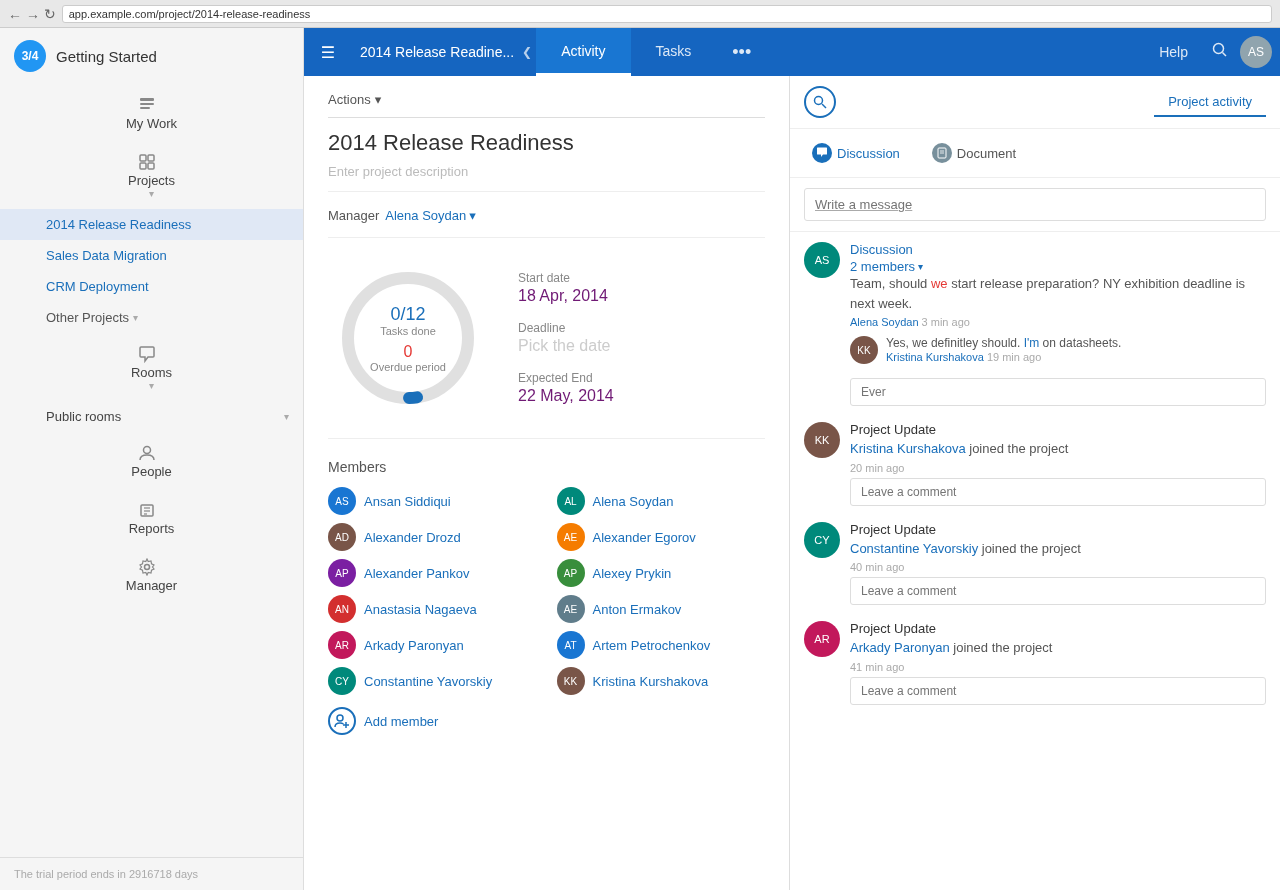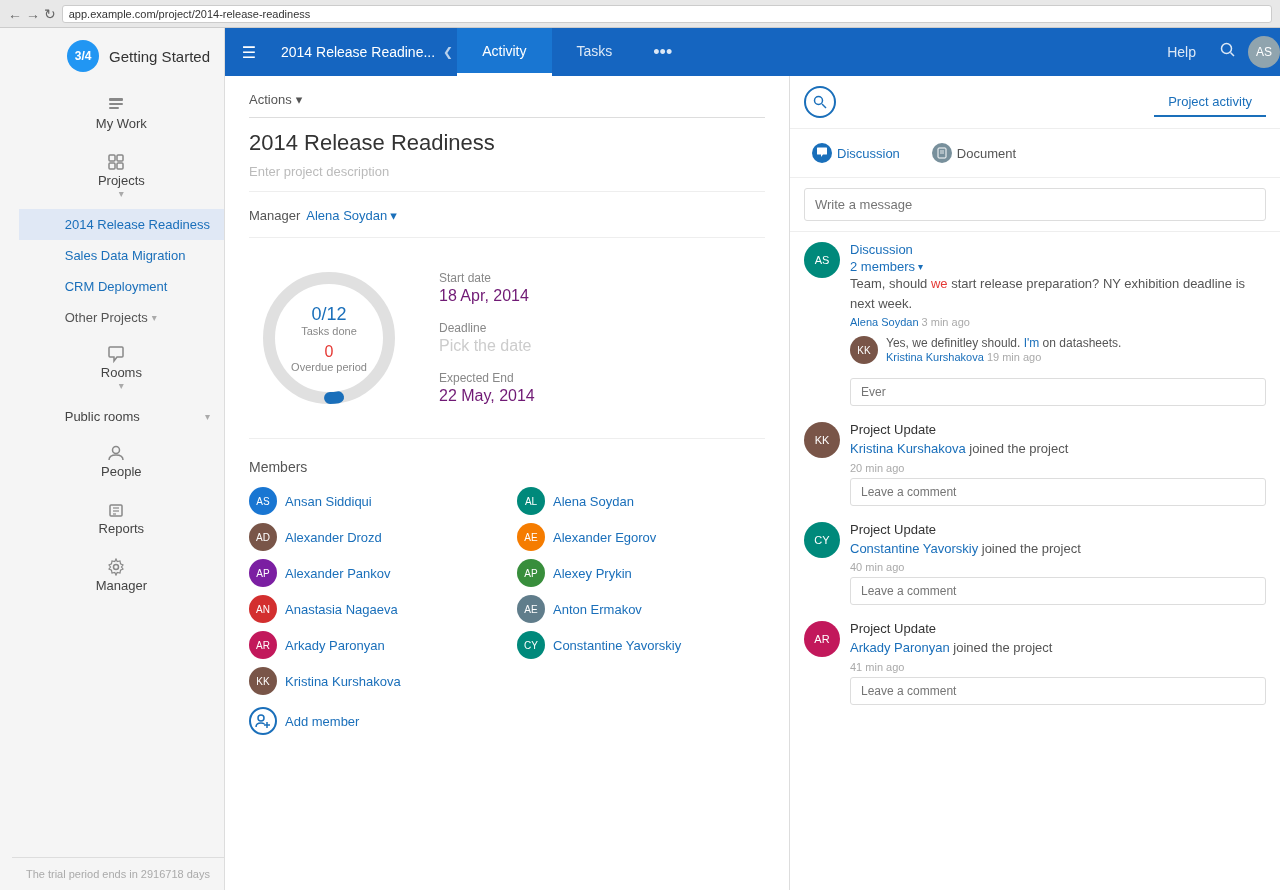--- a/index.html
+++ b/index.html
@@ -8,21 +8,21 @@
     
     .browser-bar { height: 28px; background: #e8e8e8; display: flex; align-items: center; padding: 0 8px; gap: 6px; border-bottom: 1px solid #ccc; }
     .browser-nav { display: flex; gap: 4px; }
     .browser-nav span { cursor: pointer; color: #666; font-size: 14px; }
     .browser-url { flex: 1; height: 18px; background: white; border: 1px solid #ccc; border-radius: 3px; padding: 0 6px; font-size: 11px; color: #333; display: flex; align-items: center; }
 
     
     .app { display: flex; flex: 1; overflow: hidden; }
 
     
-    .sidebar { width: 225px; background: #f5f5f5; border-right: 1px solid #ddd; display: flex; flex-direction: column; overflow-y: auto; align-items: flex-end; }
+    .sidebar { width: 304px; background: #f5f5f5; border-right: 1px solid #ddd; display: flex; flex-direction: column; overflow-y: auto; }
     .sidebar-header { display: flex; align-items: center; padding: 12px 14px; background: #f5f5f5; }
     .sidebar-logo { width: 32px; height: 32px; background: #2196f3; border-radius: 50%; display: flex; align-items: center; justify-content: center; color: white; font-weight: bold; font-size: 12px; margin-right: 10px; flex-shrink: 0; }
     .sidebar-title { font-size: 15px; color: #333; font-weight: 500; }
     .sidebar-nav { flex: 1; }
     .nav-item { display: flex; align-items: center; padding: 10px 14px; cursor: pointer; color: #444; font-size: 13px; flex-direction: column; }
     .nav-item .nav-icon { width: 22px; height: 22px; margin-right: 10px; display: flex; align-items: center; justify-content: center; color: #888; flex-shrink: 0; }
     .nav-item .nav-label { flex: 1; }
     .nav-item .nav-arrow { color: #aaa; font-size: 10px; }
     .nav-sub-item { padding: 8px 14px 8px 46px; cursor: pointer; color: #444; font-size: 13px; }
     .nav-sub-item.active { background: #e0e8f5; color: #1a6fba; }
@@ -31,21 +31,21 @@
 
     
     .app-header { height: 48px; background: #1565c0; display: flex; align-items: center; flex-shrink: 0; }
     .header-menu-btn { width: 48px; height: 48px; display: flex; align-items: center; justify-content: center; color: white; cursor: pointer; font-size: 16px; }
     .header-project-title { color: white; font-size: 14px; padding: 0 8px; flex-shrink: 0; max-width: 180px; overflow: hidden; text-overflow: ellipsis; white-space: nowrap; }
     .header-chevron { color: rgba(255,255,255,0.7); font-size: 12px; cursor: pointer; margin-right: 4px; }
     .header-tabs { display: flex; height: 48px; }
     .header-tab { padding: 0 25px; display: flex; align-items: center; color: rgba(255,255,255,0.85); cursor: pointer; font-size: 14px; border-bottom: 3px solid transparent; }
     .header-tab.active { color: white; border-bottom: 3px solid white; background: #1976d2; }
     .header-more { padding: 0 16px; display: flex; align-items: center; color: rgba(255,255,255,0.85); cursor: pointer; font-size: 18px; }
-    .header-right { margin-left: auto; display: flex; align-items: center; gap: 4px; padding-right: 0; }
+    .header-right { margin-left: auto; display: flex; align-items: center; gap: 4px; padding-right: 8px; }
     .header-help { color: rgba(255,255,255,0.85); padding: 0 12px; font-size: 14px; cursor: pointer; }
     .header-search-icon { color: rgba(255,255,255,0.85); cursor: pointer; font-size: 16px; padding: 0 8px; }
     .header-avatar { width: 32px; height: 32px; border-radius: 50%; background: #90a4ae; overflow: hidden; cursor: pointer; display: flex; align-items: center; justify-content: center; color: white; font-size: 12px; }
 
     
     .content-area { display: flex; flex: 1; overflow: hidden; }
 
     
     .main-content { flex: 1; background: white; overflow-y: auto; padding: 0; border-right: 1px solid #ddd; }
     .main-inner { padding: 16px 24px; }
@@ -89,21 +89,21 @@
     .right-tab { padding: 6px 14px; cursor: pointer; color: #888; font-size: 13px; border-bottom: 2px solid transparent; }
     .right-tab.active { color: #1a6fba; border-bottom: 2px solid #1a6fba; }
 
     .discussion-tabs { display: flex; align-items: center; padding: 10px 14px; border-bottom: 1px solid #eee; gap: 16px; }
     .disc-tab { display: flex; align-items: center; gap: 5px; cursor: pointer; color: #555; font-size: 13px; padding: 4px 8px; border-radius: 3px; }
     .disc-tab.active { color: #1a6fba; }
     .disc-tab-icon { width: 20px; height: 20px; border-radius: 50%; background: #1a6fba; display: flex; align-items: center; justify-content: center; color: white; font-size: 10px; }
     .disc-tab-icon.doc { background: #78909c; }
 
     .message-input-wrap { padding: 10px 14px; border-bottom: 1px solid #eee; }
-    .message-input { width: 100%; border: 1px solid #ddd; border-radius: 3px; padding: 8px 10px; font-size: 13px; color: #aaa; outline: none; }
+    .message-input { width: 100%; border: 1px solid #ddd; border-radius: 3px; padding: 8px 10px; font-size: 13px; color: #aaa; outline: none; text-decoration: underline; }
 
     .activity-feed { flex: 1; overflow-y: auto; padding: 10px 14px; }
     .activity-item { display: flex; gap: 10px; margin-bottom: 16px; }
     .activity-avatar { width: 36px; height: 36px; border-radius: 50%; background: #90a4ae; flex-shrink: 0; display: flex; align-items: center; justify-content: center; color: white; font-size: 11px; overflow: hidden; }
     .activity-content { flex: 1; }
     .activity-type { font-size: 13px; color: #333; font-weight: 500; margin-bottom: 2px; }
     .activity-type.disc { color: #1a6fba; }
     .member-count { color: #1a6fba; font-size: 13px; display: flex; align-items: center; gap: 3px; cursor: pointer; }
     .activity-text { font-size: 13px; color: #555; line-height: 1.5; margin-bottom: 3px; }
     .activity-text .highlight { color: #e53935; }
@@ -364,20 +364,24 @@
   </div>
                 <div class="member-item">
     <div class="member-avatar av-grey">AE</div>
     <span class="member-name">Anton Ermakov</span>
   </div>
                 <div class="member-item">
     <div class="member-avatar av-pink">AR</div>
     <span class="member-name">Arkady Paronyan</span>
   </div>
                 <div class="member-item">
+    <div class="member-avatar av-blue">AT</div>
+    <span class="member-name">Artem Petrochenkov</span>
+  </div>
+                <div class="member-item">
     <div class="member-avatar av-teal">CY</div>
     <span class="member-name">Constantine Yavorskiy</span>
   </div>
                 <div class="member-item">
     <div class="member-avatar av-brown">KK</div>
     <span class="member-name">Kristina Kurshakova</span>
   </div>
               </div>
             <div class="add-member">
               <div class="add-member-icon">

